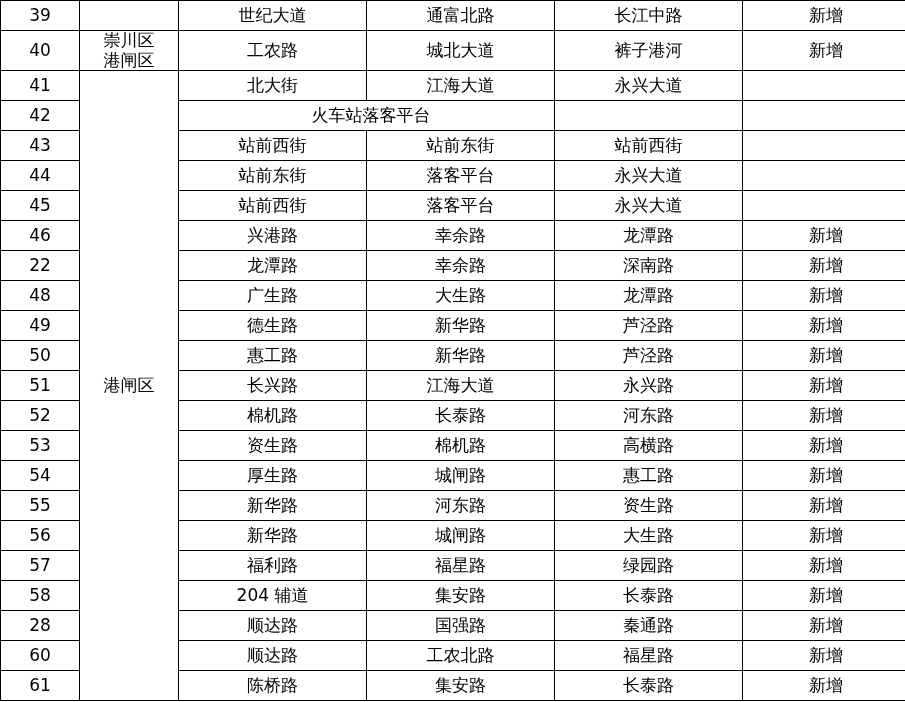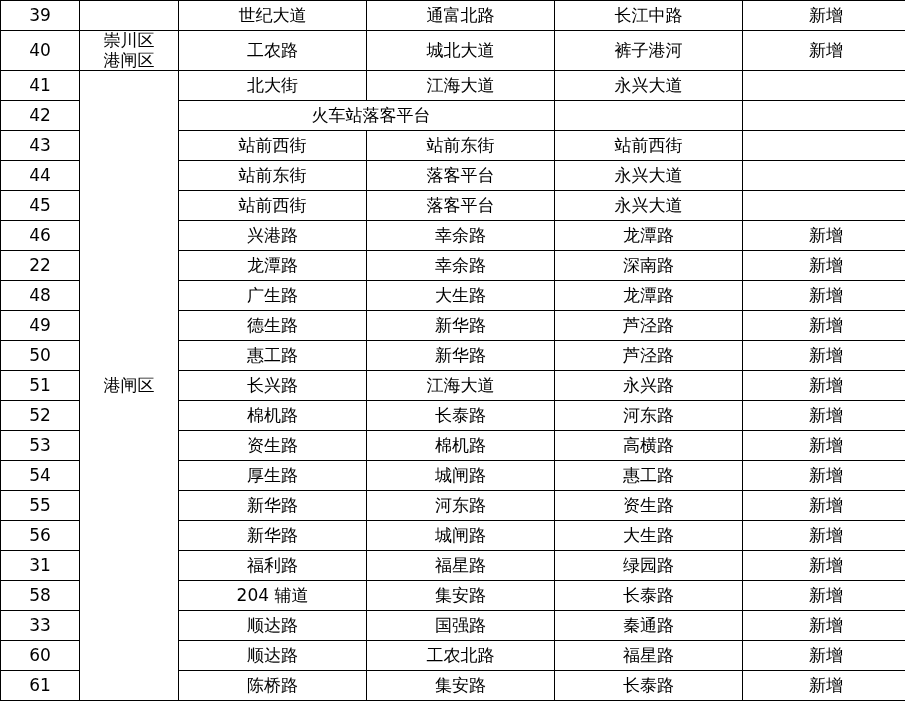--- a/index.html
+++ b/index.html
@@ -185,35 +185,35 @@
           <td class="c-note">新增</td>
         </tr>
         <tr>
           <td class="c-index">56</td>
           <td class="c-road">新华路</td>
           <td class="c-from">城闸路</td>
           <td class="c-to">大生路</td>
           <td class="c-note">新增</td>
         </tr>
         <tr>
-          <td class="c-index">31</td>
+          <td class="c-index">57</td>
           <td class="c-road">福利路</td>
           <td class="c-from">福星路</td>
           <td class="c-to">绿园路</td>
           <td class="c-note">新增</td>
         </tr>
         <tr>
           <td class="c-index">58</td>
           <td class="c-road">204 辅道</td>
           <td class="c-from">集安路</td>
           <td class="c-to">长泰路</td>
           <td class="c-note">新增</td>
         </tr>
         <tr>
-          <td class="c-index">33</td>
+          <td class="c-index">28</td>
           <td class="c-road">顺达路</td>
           <td class="c-from">国强路</td>
           <td class="c-to">秦通路</td>
           <td class="c-note">新增</td>
         </tr>
         <tr>
           <td class="c-index">60</td>
           <td class="c-road">顺达路</td>
           <td class="c-from">工农北路</td>
           <td class="c-to">福星路</td>

